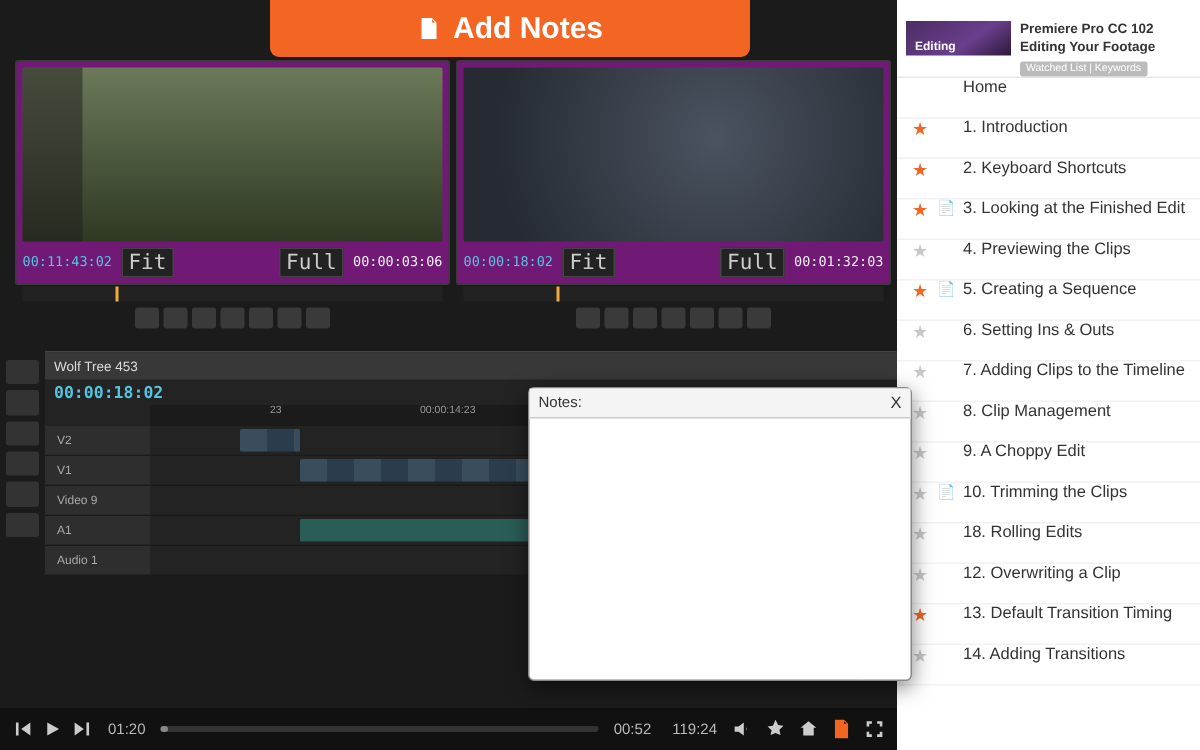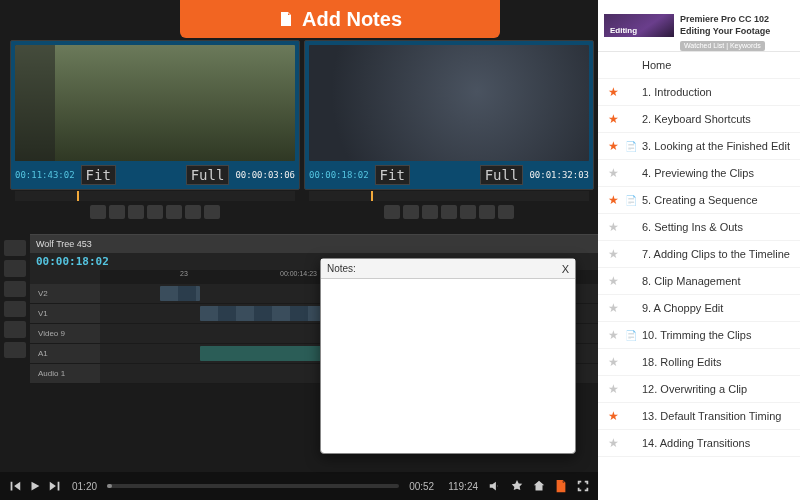--- a/index.html
+++ b/index.html
@@ -13,21 +13,21 @@
   .banner {
     position: absolute; top: 0; left: 180px; width: 320px; height: 38px;
     background: #f26522; color: #fff; display: flex; align-items: center;
     justify-content: center; font-weight: 700; font-size: 20px;
     border-radius: 0 0 6px 6px; z-index: 20;
   }
   .banner svg { margin-right: 8px; }
   .video-frame { flex: 1; position: relative; background: #1b1b1b; }
   .editor-ui { position: absolute; inset: 0; background: #1b1b1b; }
   .monitors { display: flex; height: 190px; gap: 4px; padding: 40px 4px 0 10px; }
-  .monitor { flex: 1; background: #0c4a6e; border: 1px solid #3a3a3a; position: relative; border-radius: 2px; }
+  .monitor { flex: 1; background: #701a75; border: 1px solid #3a3a3a; position: relative; border-radius: 2px; }
   .monitor .pic { position: absolute; top: 4px; left: 4px; right: 4px; bottom: 28px; border-radius: 1px; }
   .pic.left { background: linear-gradient(180deg,#6b7a5a 0%, #4d593e 50%, #2f3824 100%); }
   .pic.left::after { content:""; position:absolute; left:0; top:0; bottom:0; width:40px; background: rgba(30,30,30,0.5); }
   .pic.right { background: radial-gradient(circle at 60% 40%, #4a5360 0%, #262b33 80%); }
   .mon-footer {
     position: absolute; left: 4px; right: 4px; bottom: 4px; height: 20px;
     display: flex; align-items: center; color: #54c4e0; font-size: 9px;
     font-family: monospace; gap: 6px;
   }
   .mon-footer .spacer { flex: 1; }
@@ -50,21 +50,21 @@
   .track { height:20px; display:flex; align-items:center; border-bottom:1px solid #1a1a1a;}
   .track .tlabel { width:70px; padding-left:8px; color:#aaa; font-size:8px; background:#2e2e2e; height:100%; display:flex; align-items:center;}
   .track .tcontent { flex:1; height:100%; position:relative; background:#232323;}
   .clip { position:absolute; top:2px; bottom:2px; border-radius:1px;}
   .clip.v { background:#4a5e6c; left:100px; width:180px; }
   .clip.v2 { background:#4d6270; left:60px; width:40px; }
   .clip.a { background:#2b5d57; left:100px; width:180px; }
   .clip.thumbs { background: repeating-linear-gradient(90deg,#3a4d5c 0 18px,#2b3d4c 18px 36px); }
 
   .notes-pop {
-    position: absolute; left: 320px; top: 258px; width: 256px; height: 196px;
+    position: absolute; left: 352px; top: 258px; width: 256px; height: 196px;
     background: #fff; border: 1px solid #888; border-radius: 4px;
     box-shadow: 0 4px 14px rgba(0,0,0,0.5); z-index: 30;
     display: flex; flex-direction: column;
   }
   .notes-pop::after {
     content:""; position:absolute; bottom:-8px; right:24px;
     border:8px solid transparent; border-top-color:#fff;
   }
   .notes-head { height: 20px; display:flex; align-items:center; padding:0 6px; font-size:10px; color:#333; background:#f4f4f4; border-bottom:1px solid #ccc;}
   .notes-head .x { margin-left:auto; font-size:11px; color:#333; cursor:pointer;}
@@ -85,21 +85,21 @@
   
   .sidebar { width: 202px; background:#fff; display:flex; flex-direction:column; }
   .course-card { height: 52px; display:flex; gap:6px; padding:14px 6px; border-bottom:1px solid #e6e6e6;}
   .course-thumb { width:70px; background: linear-gradient(145deg,#4b2d62 0%, #6a3e8c 60%, #2b1a3a 100%); position:relative;}
   .course-thumb::after{content:"Editing"; position:absolute; top:12px; left:6px; color:#fff; font-size:8px; font-weight:600;}
   .course-meta { flex:1; font-size:9px; color:#333; line-height:1.15; }
   .course-meta .ct-title { font-weight:700; }
   .course-meta .ct-sub { font-weight:700; margin-top:2px; }
   .course-meta .ct-tag { margin-top:4px; display:inline-block; background:#bbb; color:#fff; padding:1px 4px; font-size:7px; border-radius:2px;}
   .lessons { flex:1; overflow:hidden; }
-  .lesson { height: 27px; display:flex; align-items:center; gap:7px; padding:0 10px; font-size:11px; color:#333; border-bottom:1px solid #f2f2f2;}
+  .lesson { height: 27px; display:flex; gap:7px; padding:0 10px; font-size:11px; color:#333; border-bottom:1px solid #f2f2f2;}
   .lesson .star { width:10px; text-align:center; font-size:12px; }
   .lesson .star.on { color:#f26522; }
   .lesson .star.off { color:#c8c8c8; }
   .lesson .note-ic { width:10px; font-size:10px; color:#f26522; visibility:hidden; }
   .lesson .note-ic.vis { visibility:visible; }
   .lesson .lbl { flex:1; white-space:nowrap; overflow:hidden; text-overflow:ellipsis; }
   .lesson.home .star { color:transparent; }
 </style>
 </head>
 <body>

